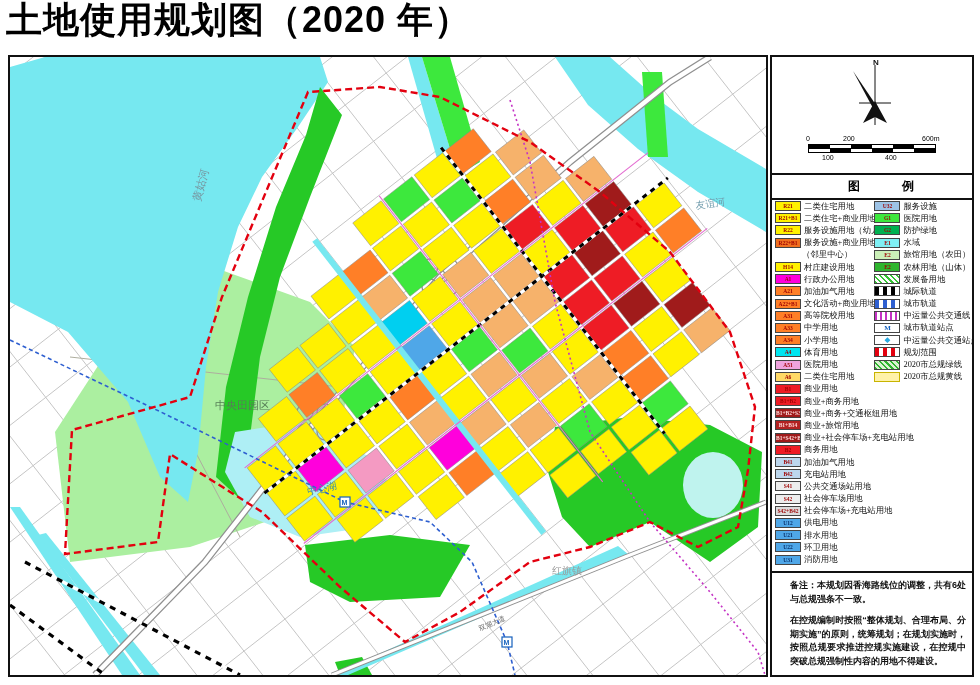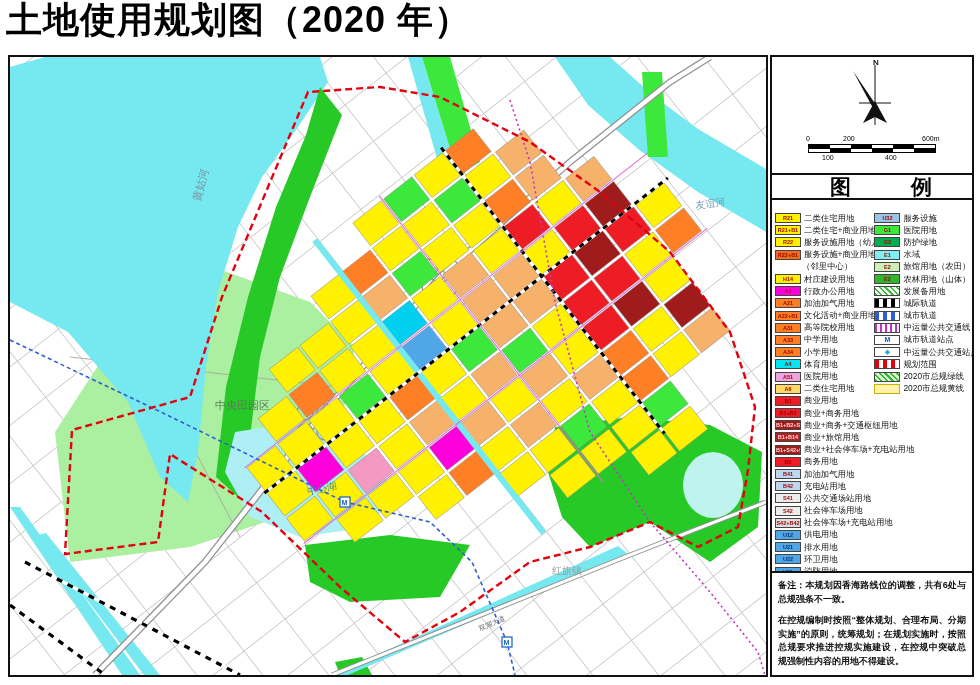--- a/index.html
+++ b/index.html
@@ -6,32 +6,32 @@
   .page{position:relative;width:980px;height:685px;background:#fff;overflow:hidden;
         font-family:"Liberation Sans","DejaVu Sans",sans-serif;}
   .title{position:absolute;left:6px;top:-4px;font-size:36px;font-weight:bold;color:#000;
          letter-spacing:1px;white-space:nowrap;}
   .map-frame{position:absolute;left:8px;top:55px;width:756px;height:618px;border:2px solid #111;background:#fff;}
   .map-frame svg{display:block;}
   .side{position:absolute;left:770px;top:55px;width:200px;height:618px;border:2px solid #111;
         background:#fff;display:flex;flex-direction:column;}
   .compass-box{height:116px;border-bottom:2px solid #111;position:relative;flex:none;}
   .legend-head{height:23px;border-bottom:2px solid #111;display:flex;align-items:center;
-               justify-content:center;font-size:21px;font-weight:bold;letter-spacing:6px;flex:none;padding-left:24px;}
-  .legend-body{flex:1 1 auto;display:flex;padding:12px 2px 0 3px;overflow:hidden;}
+               justify-content:center;font-size:12px;font-weight:bold;letter-spacing:6px;flex:none;padding-left:24px;}
+  .legend-body{flex:1 1 auto;display:flex;padding:0 2px 0 3px;overflow:hidden;font-family:Liberation Serif, serif;}
   .lcol{width:51%;flex:none;}
   .rcol{width:49%;flex:none;}
   .lrow{display:flex;align-items:center;height:12.2px;font-size:8.4px;color:#111;white-space:nowrap;}
   .chip{flex:none;width:24px;height:8px;border:0.5px solid #444;font-size:5.5px;line-height:8px;
         text-align:center;margin-right:3px;overflow:hidden;font-weight:bold;}
   .lrow .lbl{overflow:visible;}
   .cont{padding-left:27px;}
   .notes{border-top:2px solid #111;padding:6px 6px 4px 6px;font-size:9px;font-weight:bold;
          line-height:1.5;color:#111;flex:none;height:92px;}
-  .notes p{margin:0 0 8px 0;text-align:justify;}
+  .notes p{margin:0 0 8px 12px;text-align:justify;}
   .scale-wrap{position:absolute;left:36px;top:78px;width:128px;height:30px;font-size:7px;}
   .scale-bar{position:absolute;top:9px;left:0;width:126px;height:8px;}
   .scale-bar .r{position:absolute;left:0;width:126px;height:3.5px;border:0.5px solid #000;display:flex;}
   .scale-bar .r.top{top:0;}
   .scale-bar .r.bot{top:3.5px;}
   .scale-bar i{flex:1 1 auto;display:block;}
   .slab{position:absolute;color:#000;}
 </style>
 </head>
 <body>

